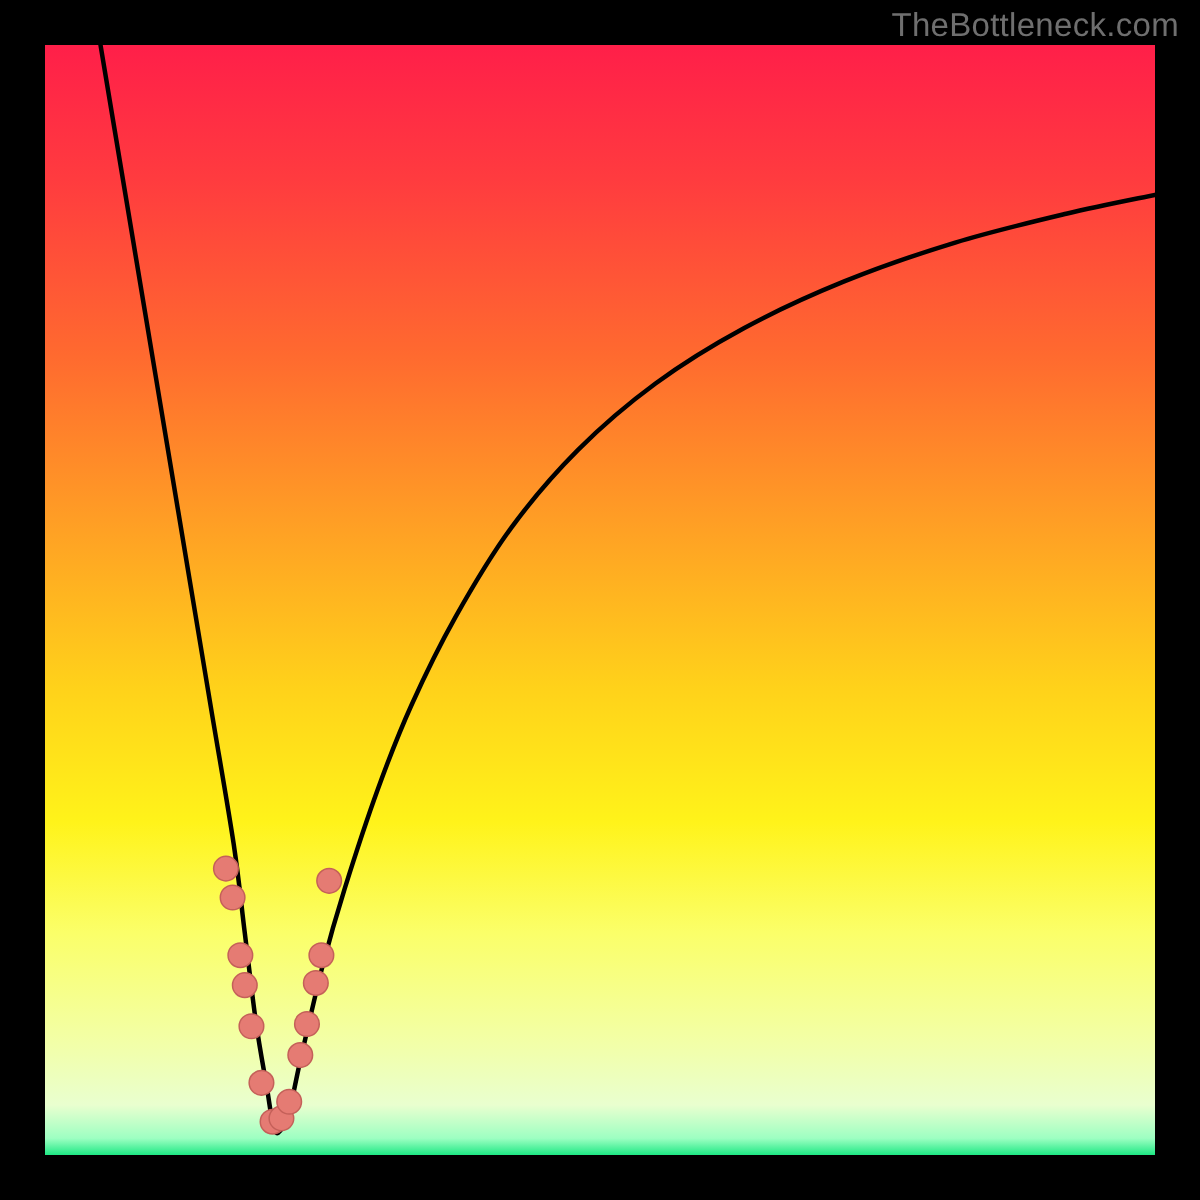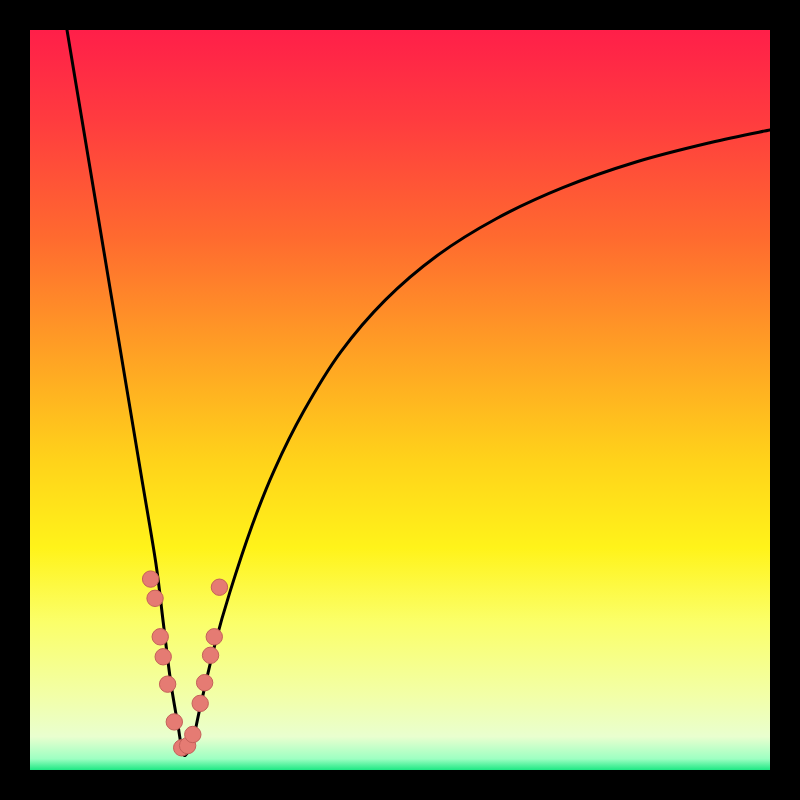--- a/index.html
+++ b/index.html
@@ -75,13 +75,14 @@
           <circle cx="157.62" cy="715.58" r="8.2" fill="#e57b73" stroke="#c46059" stroke-width="1"></circle>
           <circle cx="162.80" cy="704.48" r="8.2" fill="#e57b73" stroke="#c46059" stroke-width="1"></circle>
           <circle cx="170.20" cy="673.40" r="8.2" fill="#e57b73" stroke="#c46059" stroke-width="1"></circle>
           <circle cx="174.64" cy="652.68" r="8.2" fill="#e57b73" stroke="#c46059" stroke-width="1"></circle>
           <circle cx="180.56" cy="625.30" r="8.2" fill="#e57b73" stroke="#c46059" stroke-width="1"></circle>
           <circle cx="184.26" cy="606.80" r="8.2" fill="#e57b73" stroke="#c46059" stroke-width="1"></circle>
           <circle cx="189.44" cy="557.22" r="8.2" fill="#e57b73" stroke="#c46059" stroke-width="1"></circle>
         </g>
     </svg>
   </div>
+  <div class="watermark">TheBottleneck.com</div>
 </div>
 
 </body></html>

